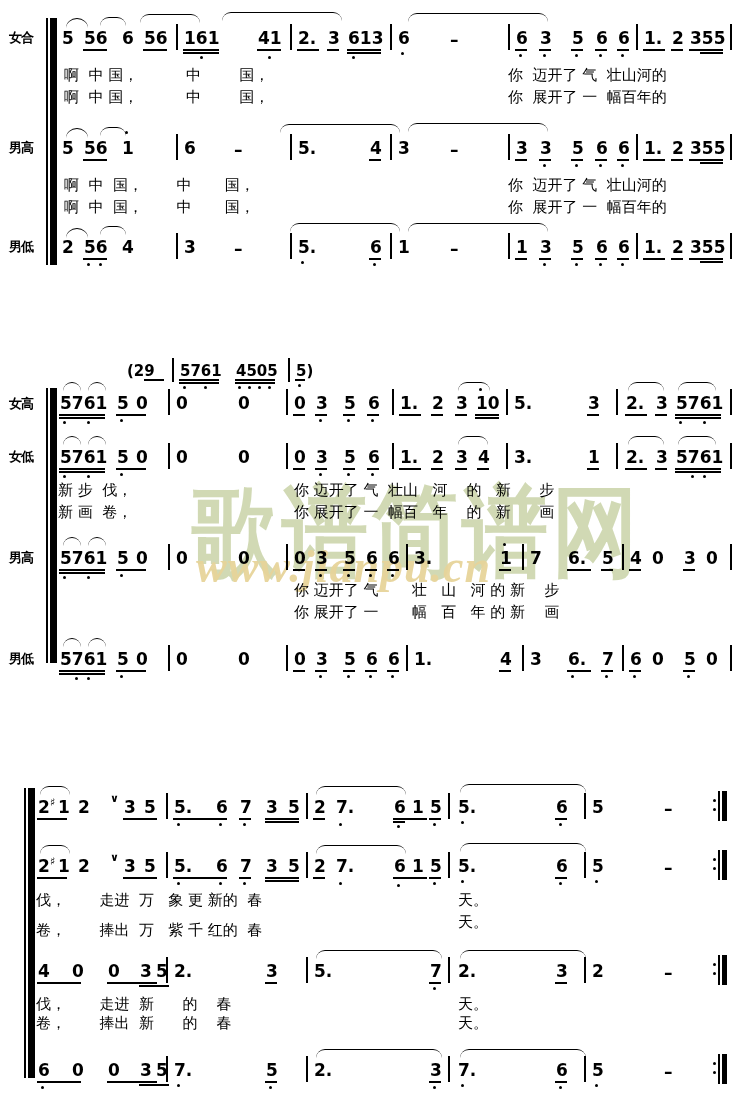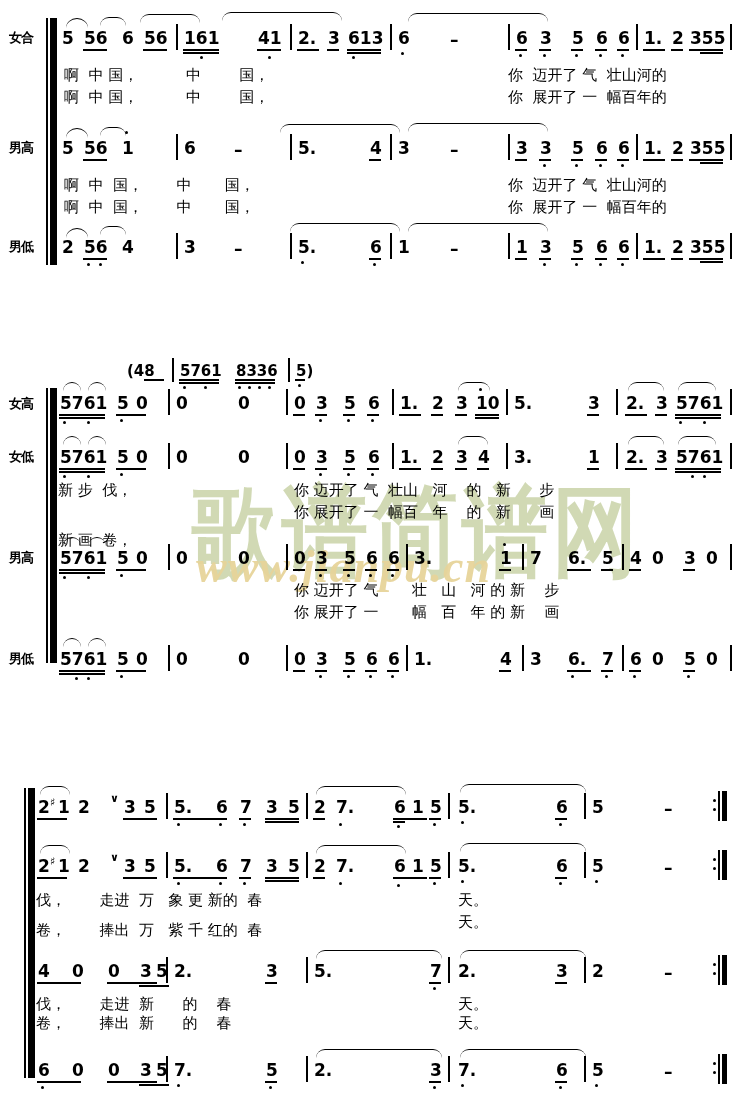--- a/index.html
+++ b/index.html
@@ -288,29 +288,29 @@
       <div class="n" style="left:690px;top:239px;">355</div>
       <div class="beam" style="left:689px;top:258px;width:34px;"></div>
       <div class="beam2" style="left:700px;top:261px;width:23px;"></div>
       <div class="bar" style="left:730px;top:233px;height:26px;"></div>
     </div>
   </div>
 
   <div class="system">
 
     <div>
-      <div class="cue" style="left:127px;top:362px;">(48</div>
+      <div class="cue" style="left:127px;top:362px;">(29</div>
       <div class="beam" style="left:144px;top:379px;width:20px;"></div>
       <div class="bar" style="left:172px;top:358px;height:24px;"></div>
       <div class="cue" style="left:180px;top:362px;">5761</div>
       <div class="beam" style="left:179px;top:379px;width:40px;"></div>
       <div class="beam2" style="left:179px;top:382px;width:40px;"></div>
       <div class="odot" style="left:183px;top:386px;"></div>
       <div class="odot" style="left:204px;top:386px;"></div>
-      <div class="cue" style="left:236px;top:362px;">8336</div>
+      <div class="cue" style="left:236px;top:362px;">4505</div>
       <div class="beam" style="left:235px;top:379px;width:40px;"></div>
       <div class="beam2" style="left:235px;top:382px;width:40px;"></div>
       <div class="odot" style="left:238px;top:386px;"></div>
       <div class="odot" style="left:248px;top:386px;"></div>
       <div class="odot" style="left:258px;top:386px;"></div>
       <div class="odot" style="left:268px;top:386px;"></div>
       <div class="bar" style="left:288px;top:358px;height:24px;"></div>
       <div class="cue" style="left:296px;top:362px;">5)</div>
       <div class="beam" style="left:295px;top:379px;width:10px;"></div>
       <div class="odot" style="left:298px;top:384px;"></div>
@@ -441,21 +441,21 @@
       <div class="beam" style="left:655px;top:468px;width:12px;"></div>
       <div class="slur flat" style="left:678px;top:436px;width:38px;"></div>
       <div class="n" style="left:676px;top:449px;">5761</div>
       <div class="beam" style="left:675px;top:468px;width:46px;"></div>
       <div class="beam2" style="left:675px;top:471px;width:46px;"></div>
       <div class="odot" style="left:691px;top:475px;"></div>
       <div class="odot" style="left:703px;top:475px;"></div>
       <div class="bar" style="left:730px;top:443px;height:26px;"></div>
 
       <div class="ly" style="left:58px;top:483px;">新 步&nbsp;&nbsp;伐，</div>
-      <div class="ly" style="left:58px;top:505px;margin-top:28px;">新 画&nbsp;&nbsp;卷，</div>
+      <div class="ly" style="left:58px;top:505px;">新 画&nbsp;&nbsp;卷，</div>
       <div class="ly" style="left:294px;top:483px;">你 迈开了 气&nbsp; 壮山&nbsp;&nbsp; 河&nbsp;&nbsp;&nbsp; 的&nbsp;&nbsp; 新&nbsp;&nbsp;&nbsp;&nbsp;&nbsp; 步</div>
       <div class="ly" style="left:294px;top:505px;">你 展开了 一&nbsp; 幅百&nbsp;&nbsp; 年&nbsp;&nbsp;&nbsp; 的&nbsp;&nbsp; 新&nbsp;&nbsp;&nbsp;&nbsp;&nbsp; 画</div>
     </div>
 
     <div>
       <div class="vlabel" style="left:9px;top:549px;">男高</div>
 
       <div class="slur flat" style="left:63px;top:537px;width:18px;"></div>
       <div class="slur flat" style="left:88px;top:537px;width:18px;"></div>
 

